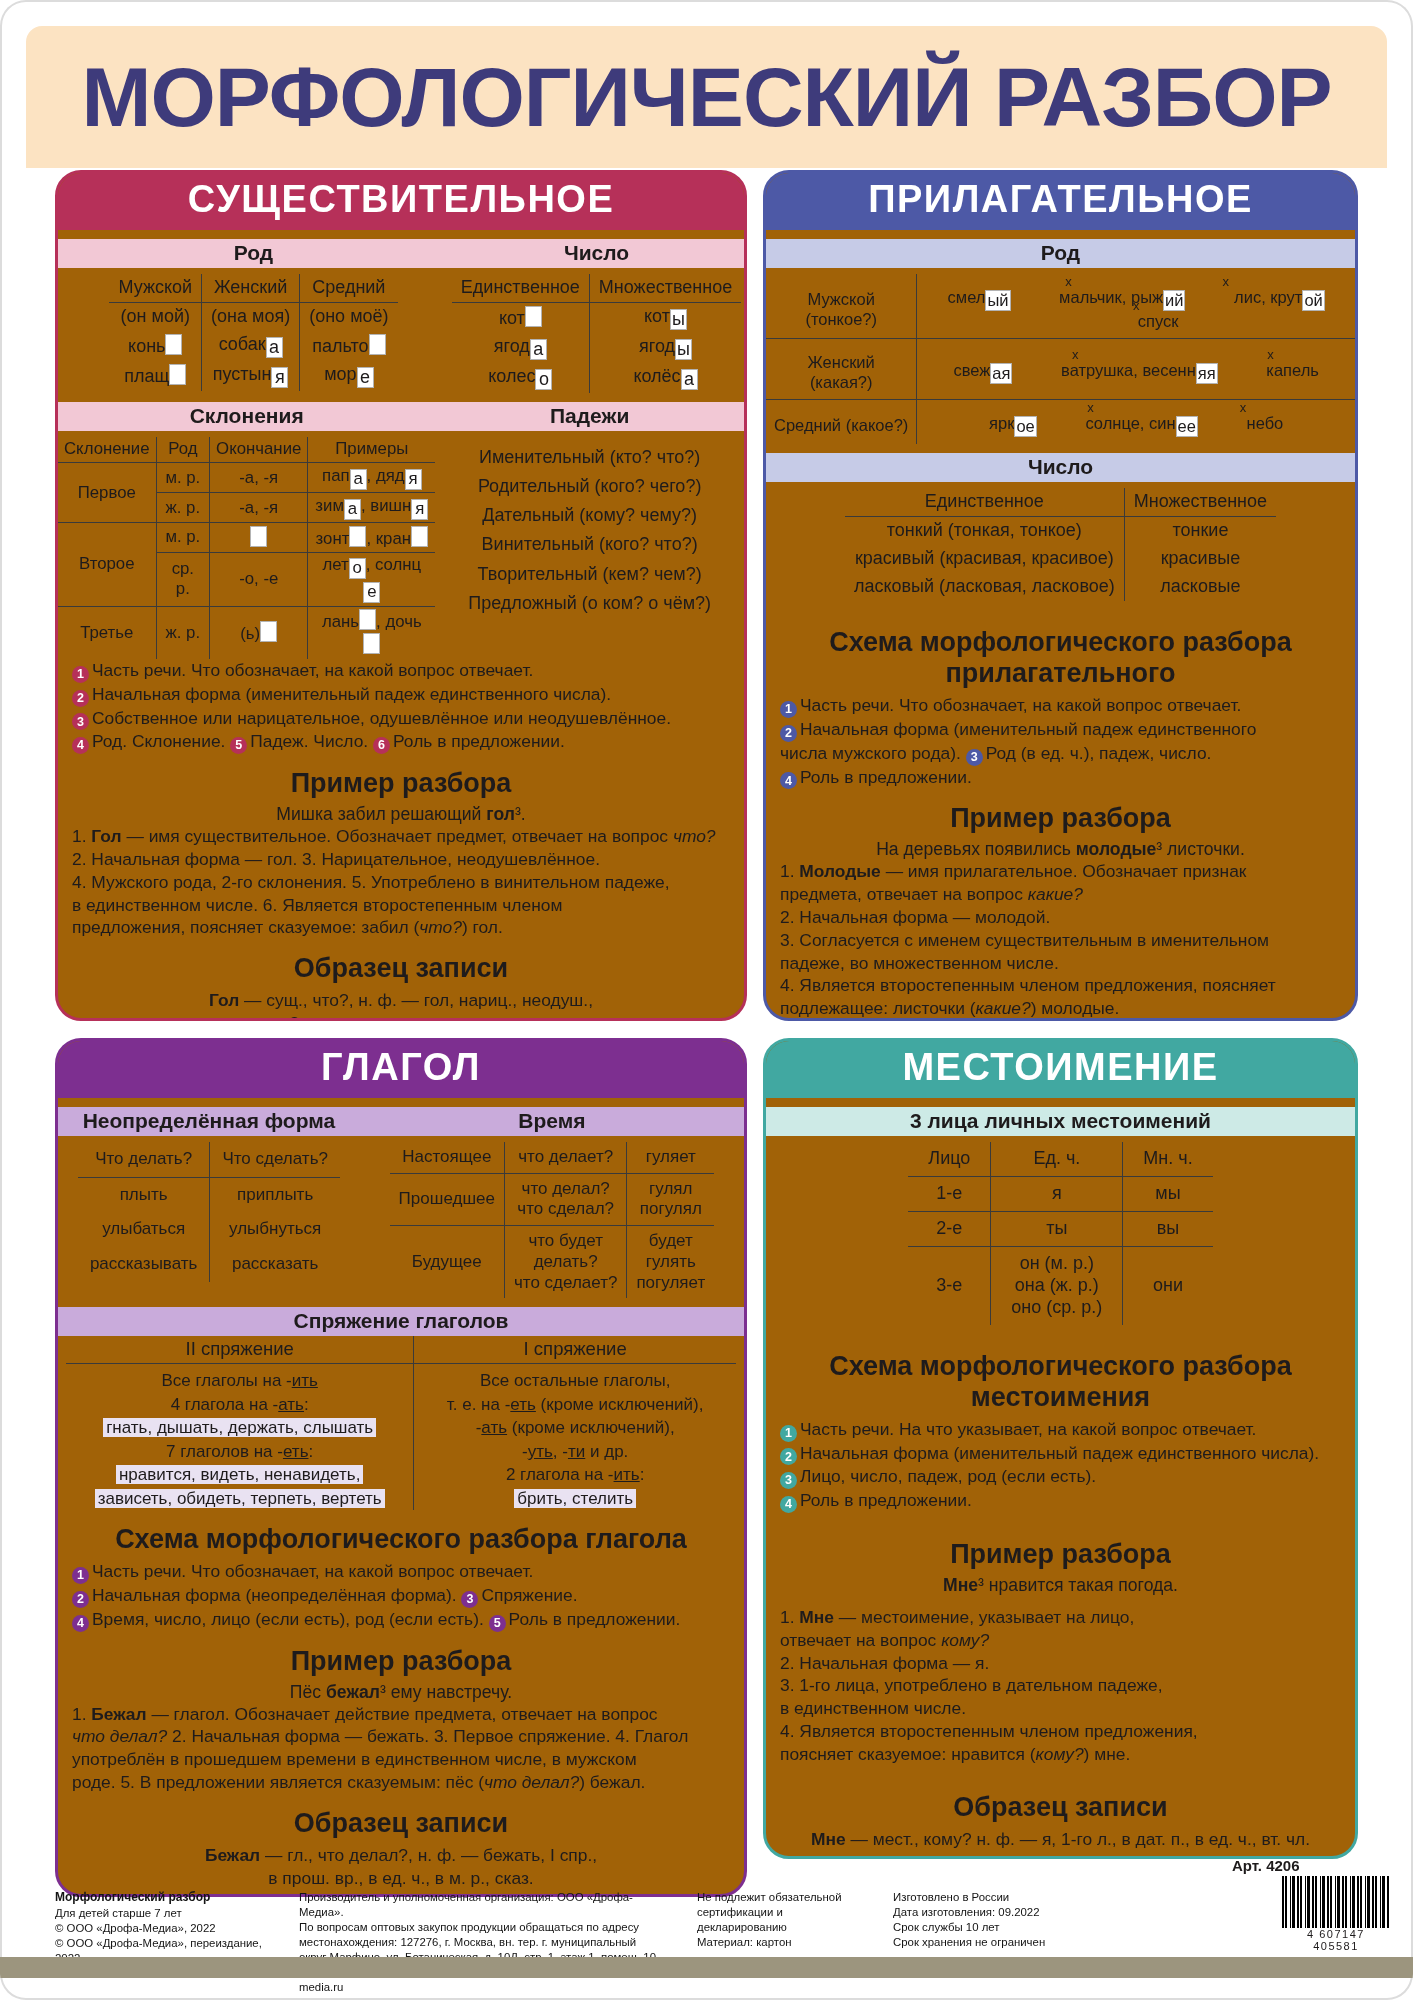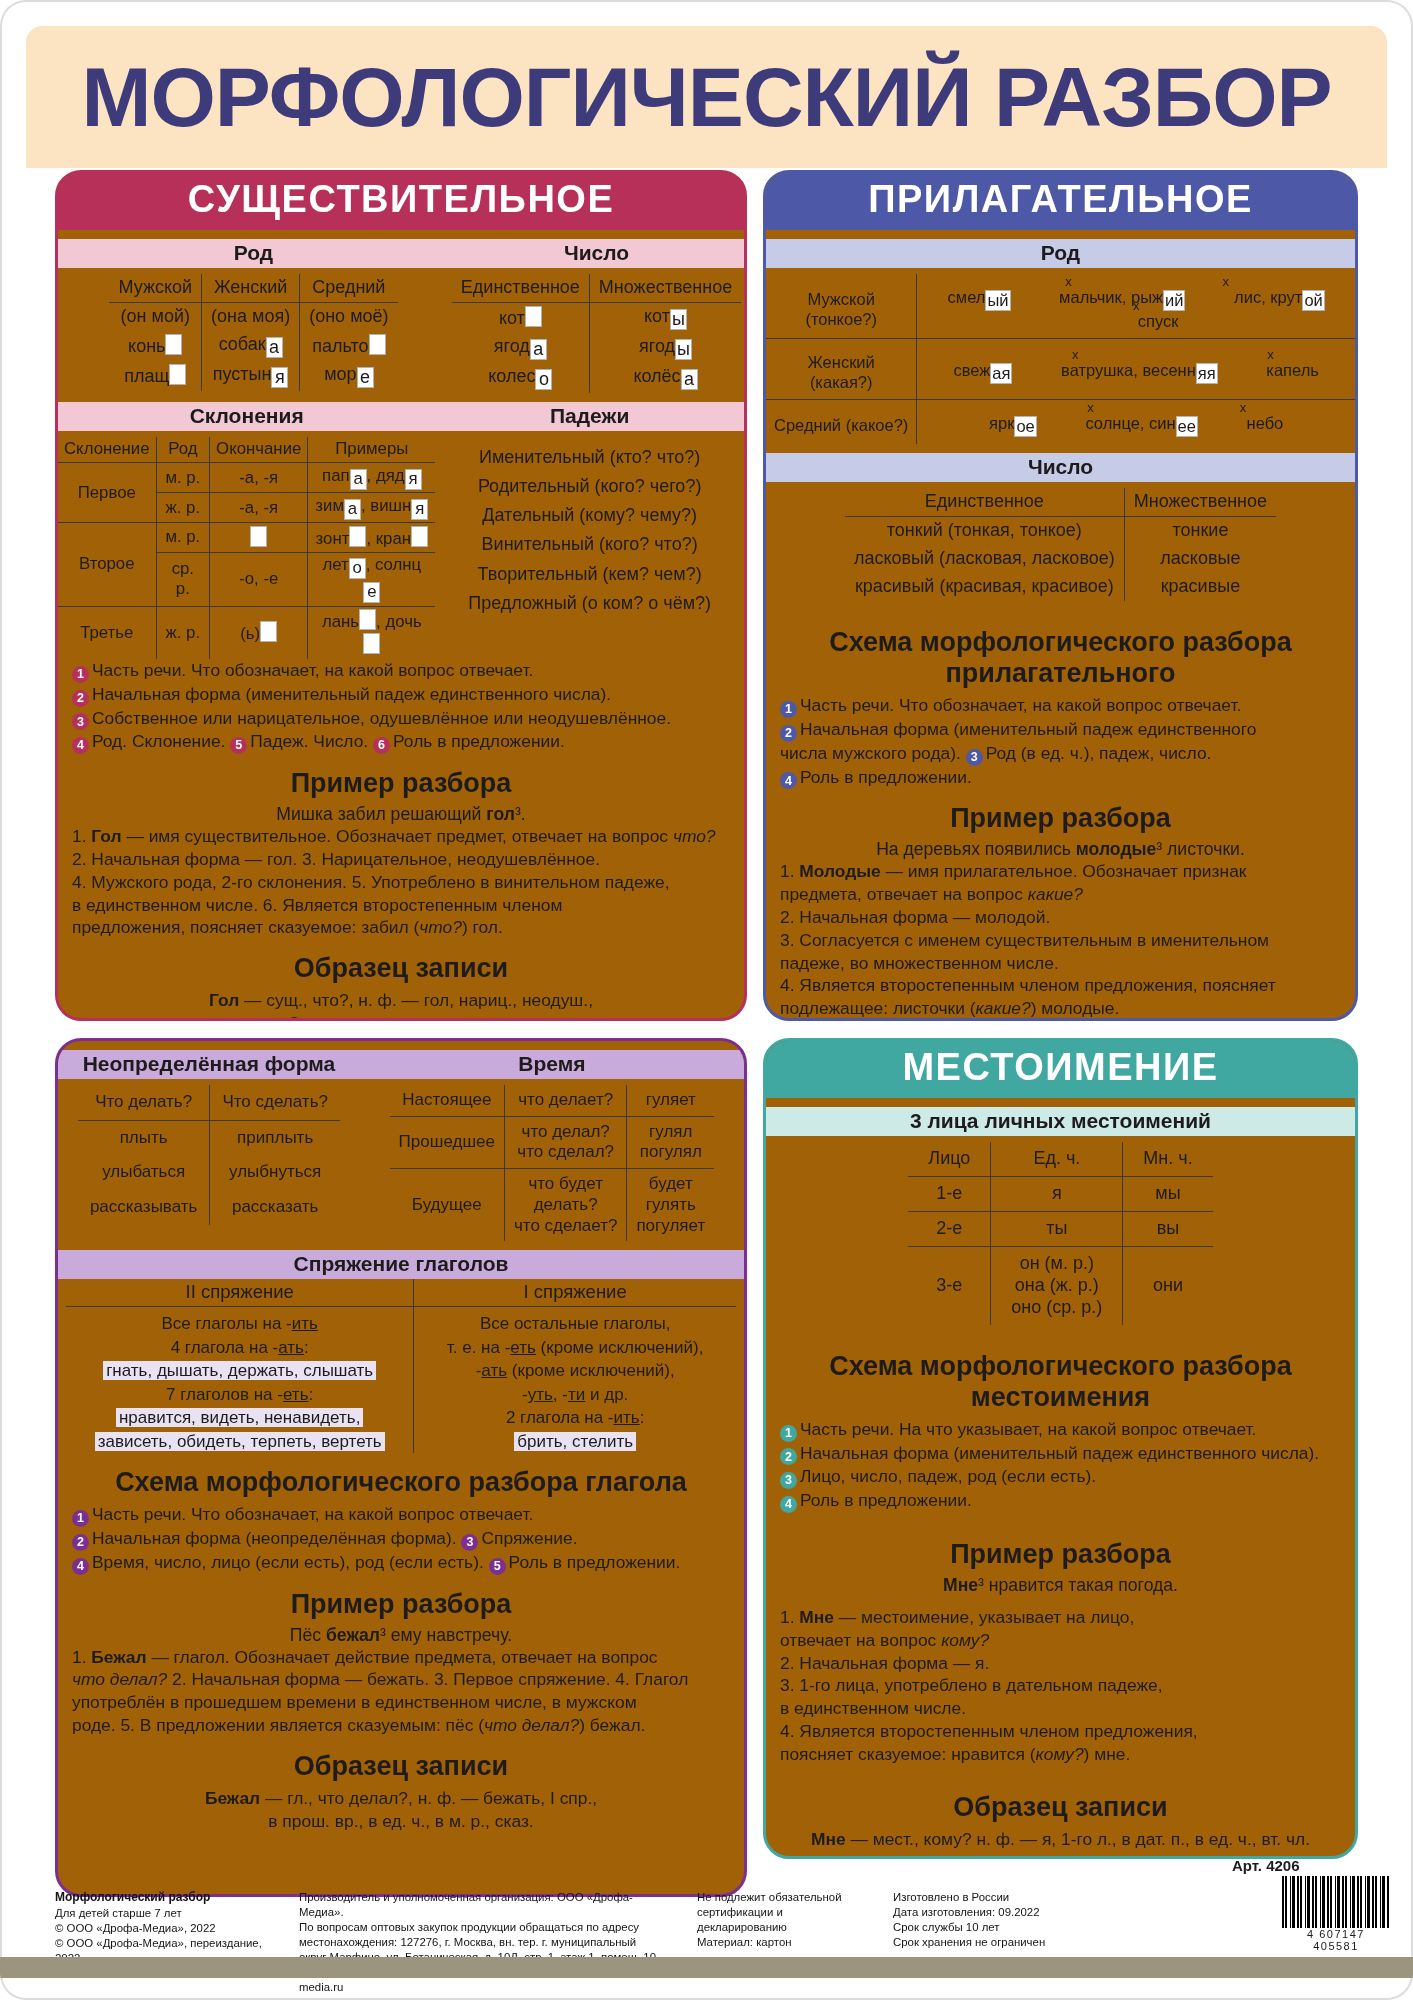--- a/index.html
+++ b/index.html
@@ -250,44 +250,45 @@
               <th>Единственное</th>
               <th>Множественное</th>
             </tr>
               </thead>
             <tbody>
                 <tr>
                   <td>тонкий (тонкая, тонкое)</td>
                   <td>тонкие</td>
                 </tr>
                 <tr>
+                  <td>красивый (красивая, красивое)</td>
+                  <td>красивые</td>
+                </tr>
+                <tr>
                   <td>ласковый (ласковая, ласковое)</td>
                   <td>ласковые</td>
-                </tr>
-                <tr>
-                  <td>красивый (красивая, красивое)</td>
-                  <td>красивые</td>
                 </tr>
               </tbody>
           </table>
         </div>
       </div>
 
       <h3 class="h2 mt-lg">Схема морфологического разбора прилагательного</h3>
       <div class="schema"><span class="num">1</span>Часть речи. Что обозначает, на какой вопрос отвечает.<br><span class="num">2</span>Начальная форма (именительный падеж единственного<br>числа мужского рода). <span class="num">3</span>Род (в ед. ч.), падеж, число.<br><span class="num">4</span>Роль в предложении.</div>
 
       <h3 class="h2">Пример разбора</h3>
       <div class="sent center">На деревьях появились <b>молодые</b>³ листочки.</div>
       <div class="body">1. <b>Молодые</b> — имя прилагательное. Обозначает признак<br>предмета, отвечает на вопрос <i>какие?</i><br>2. Начальная форма — молодой.<br>3. Согласуется с именем существительным в именительном<br>падеже, во множественном числе.<br>4. Является второстепенным членом предложения, поясняет<br>подлежащее: листочки (<i>какие?</i>) молодые.</div>
 
       <h3 class="h2">Образец записи</h3>
       <div class="body center"><b>Молодые</b> — прил., какие?, н. ф. — молодой,<br>в им. п., во мн. ч., вт. чл.</div>
     </section>
 
     <section class="card verb">
+      <div class="card-header">ГЛАГОЛ</div>
 
       <div class="band">
         <div class="w44">Неопределённая форма</div>
         <div class="w56">Время</div>
       </div>
       <div class="cols">
         <div class="w44">
           <table class="tbl vlines hunder inf">
             <thead>
                 <tr>

